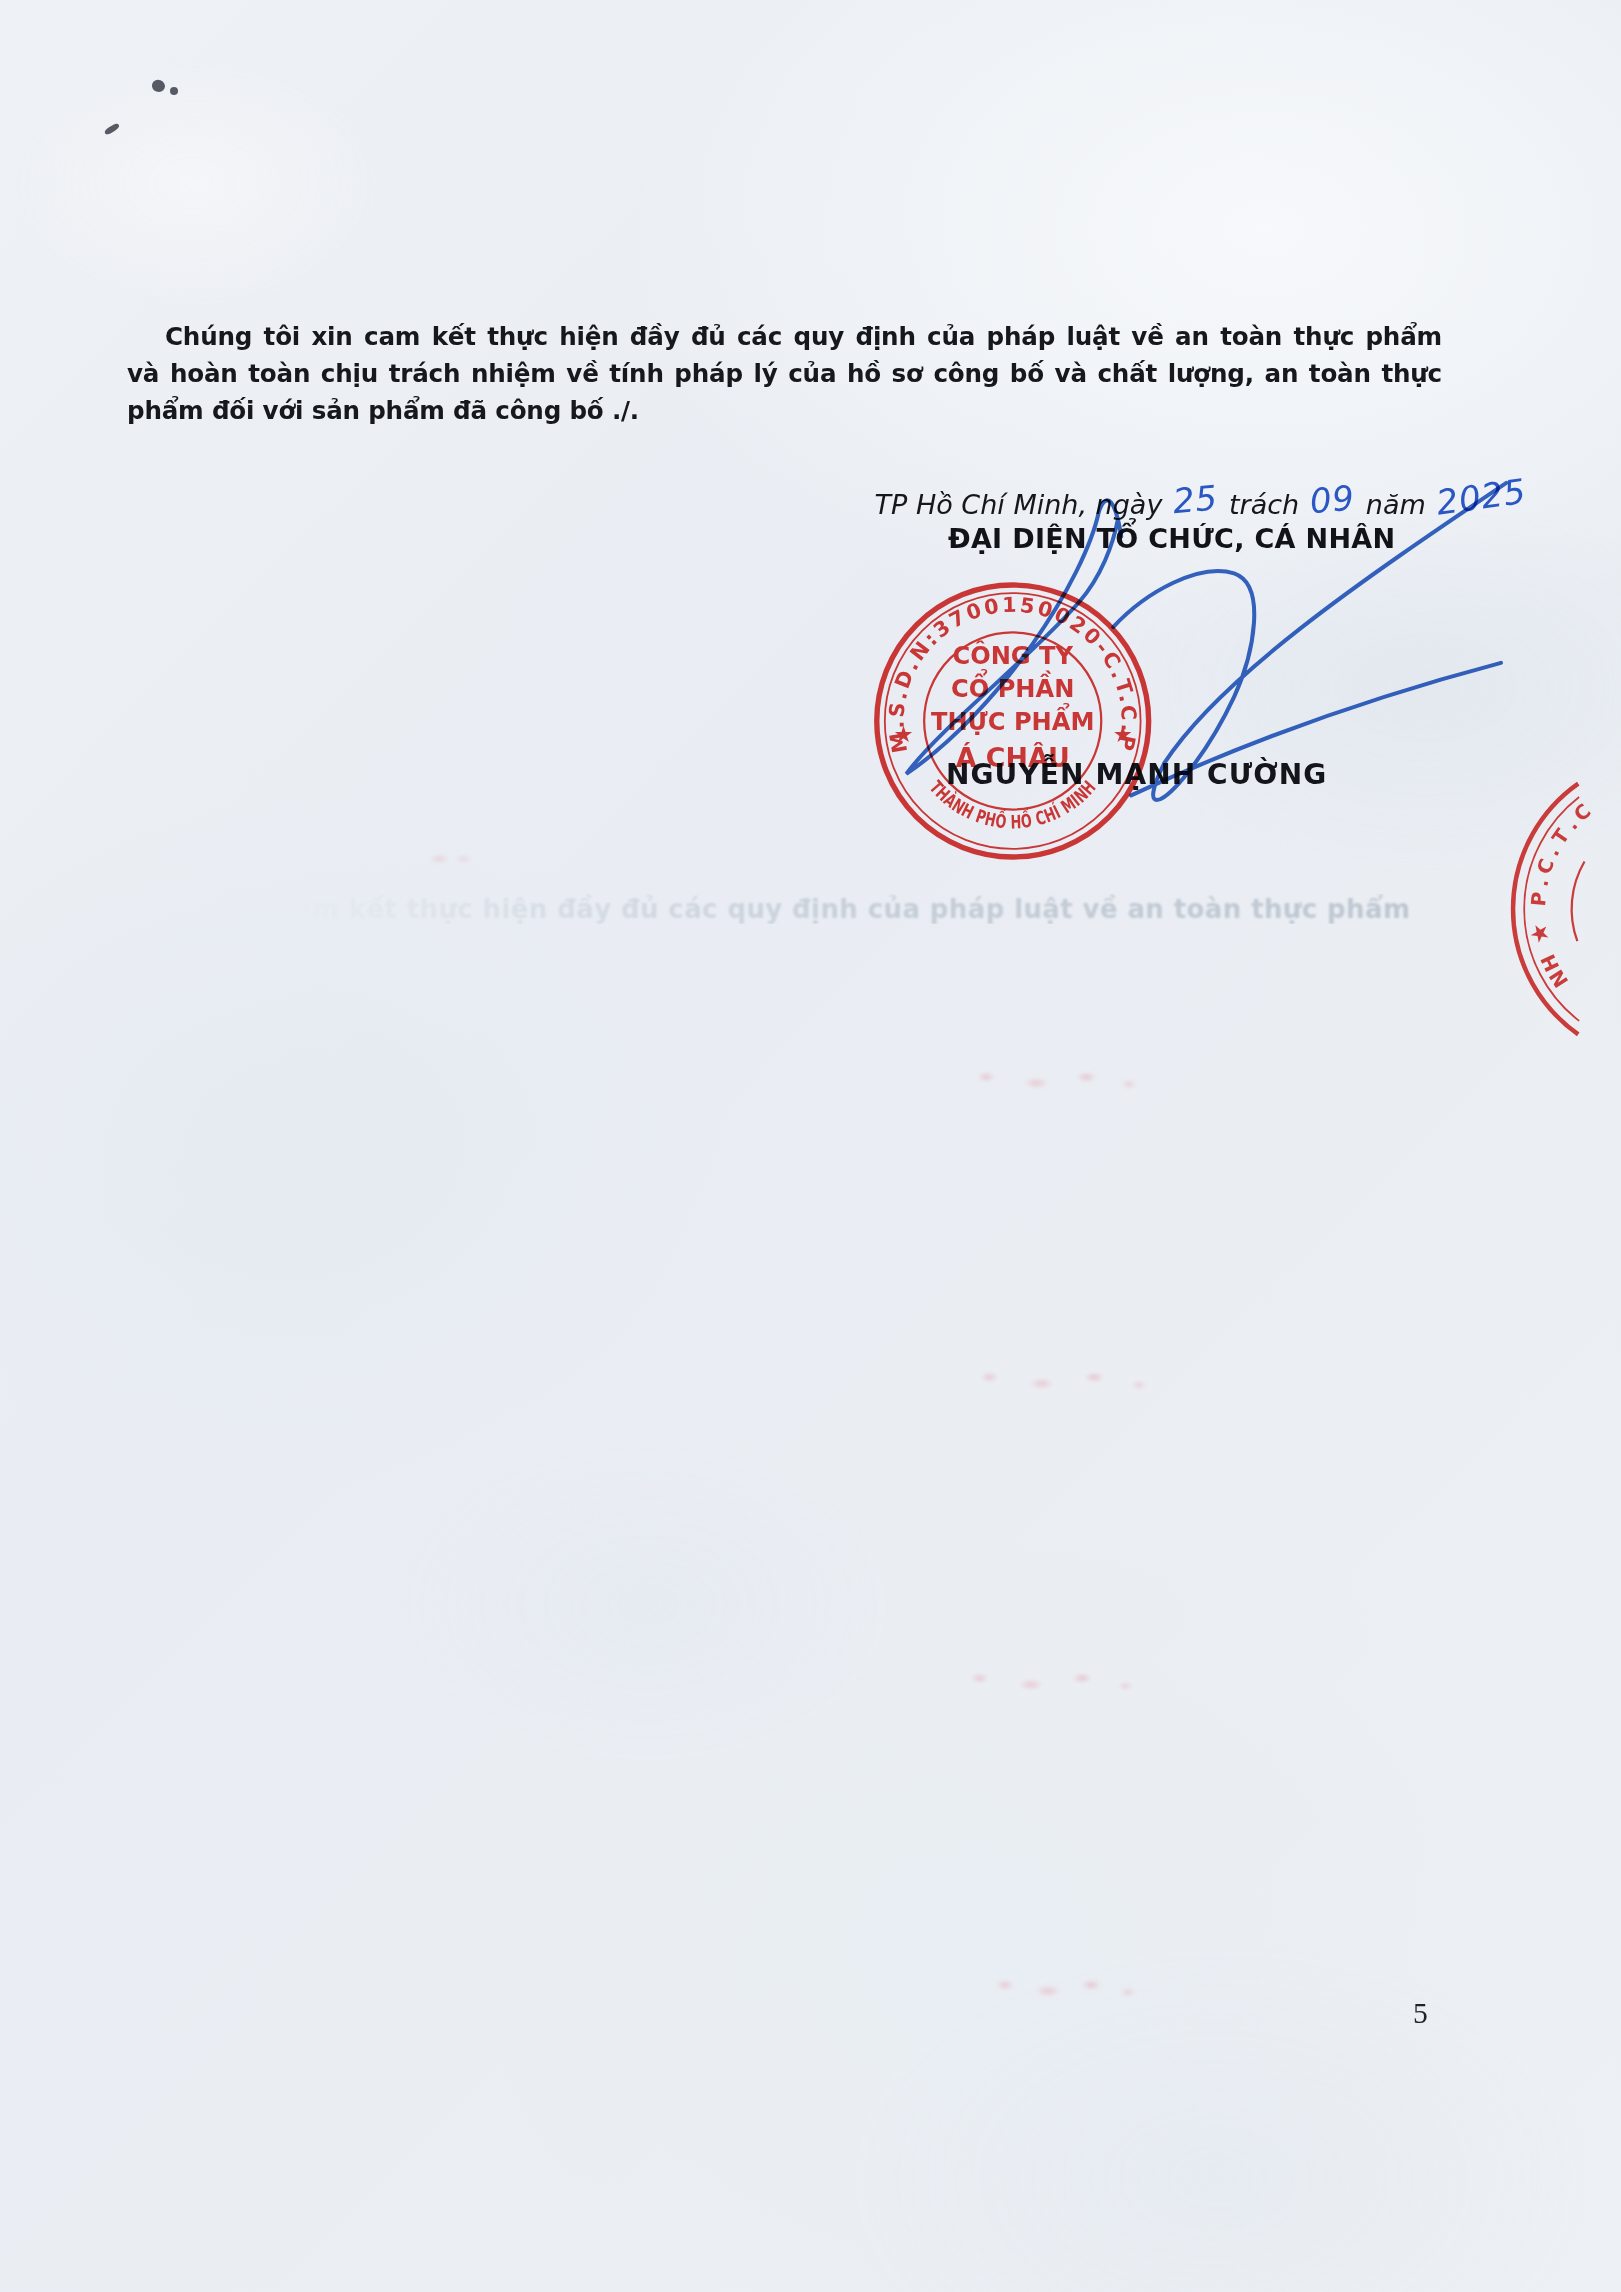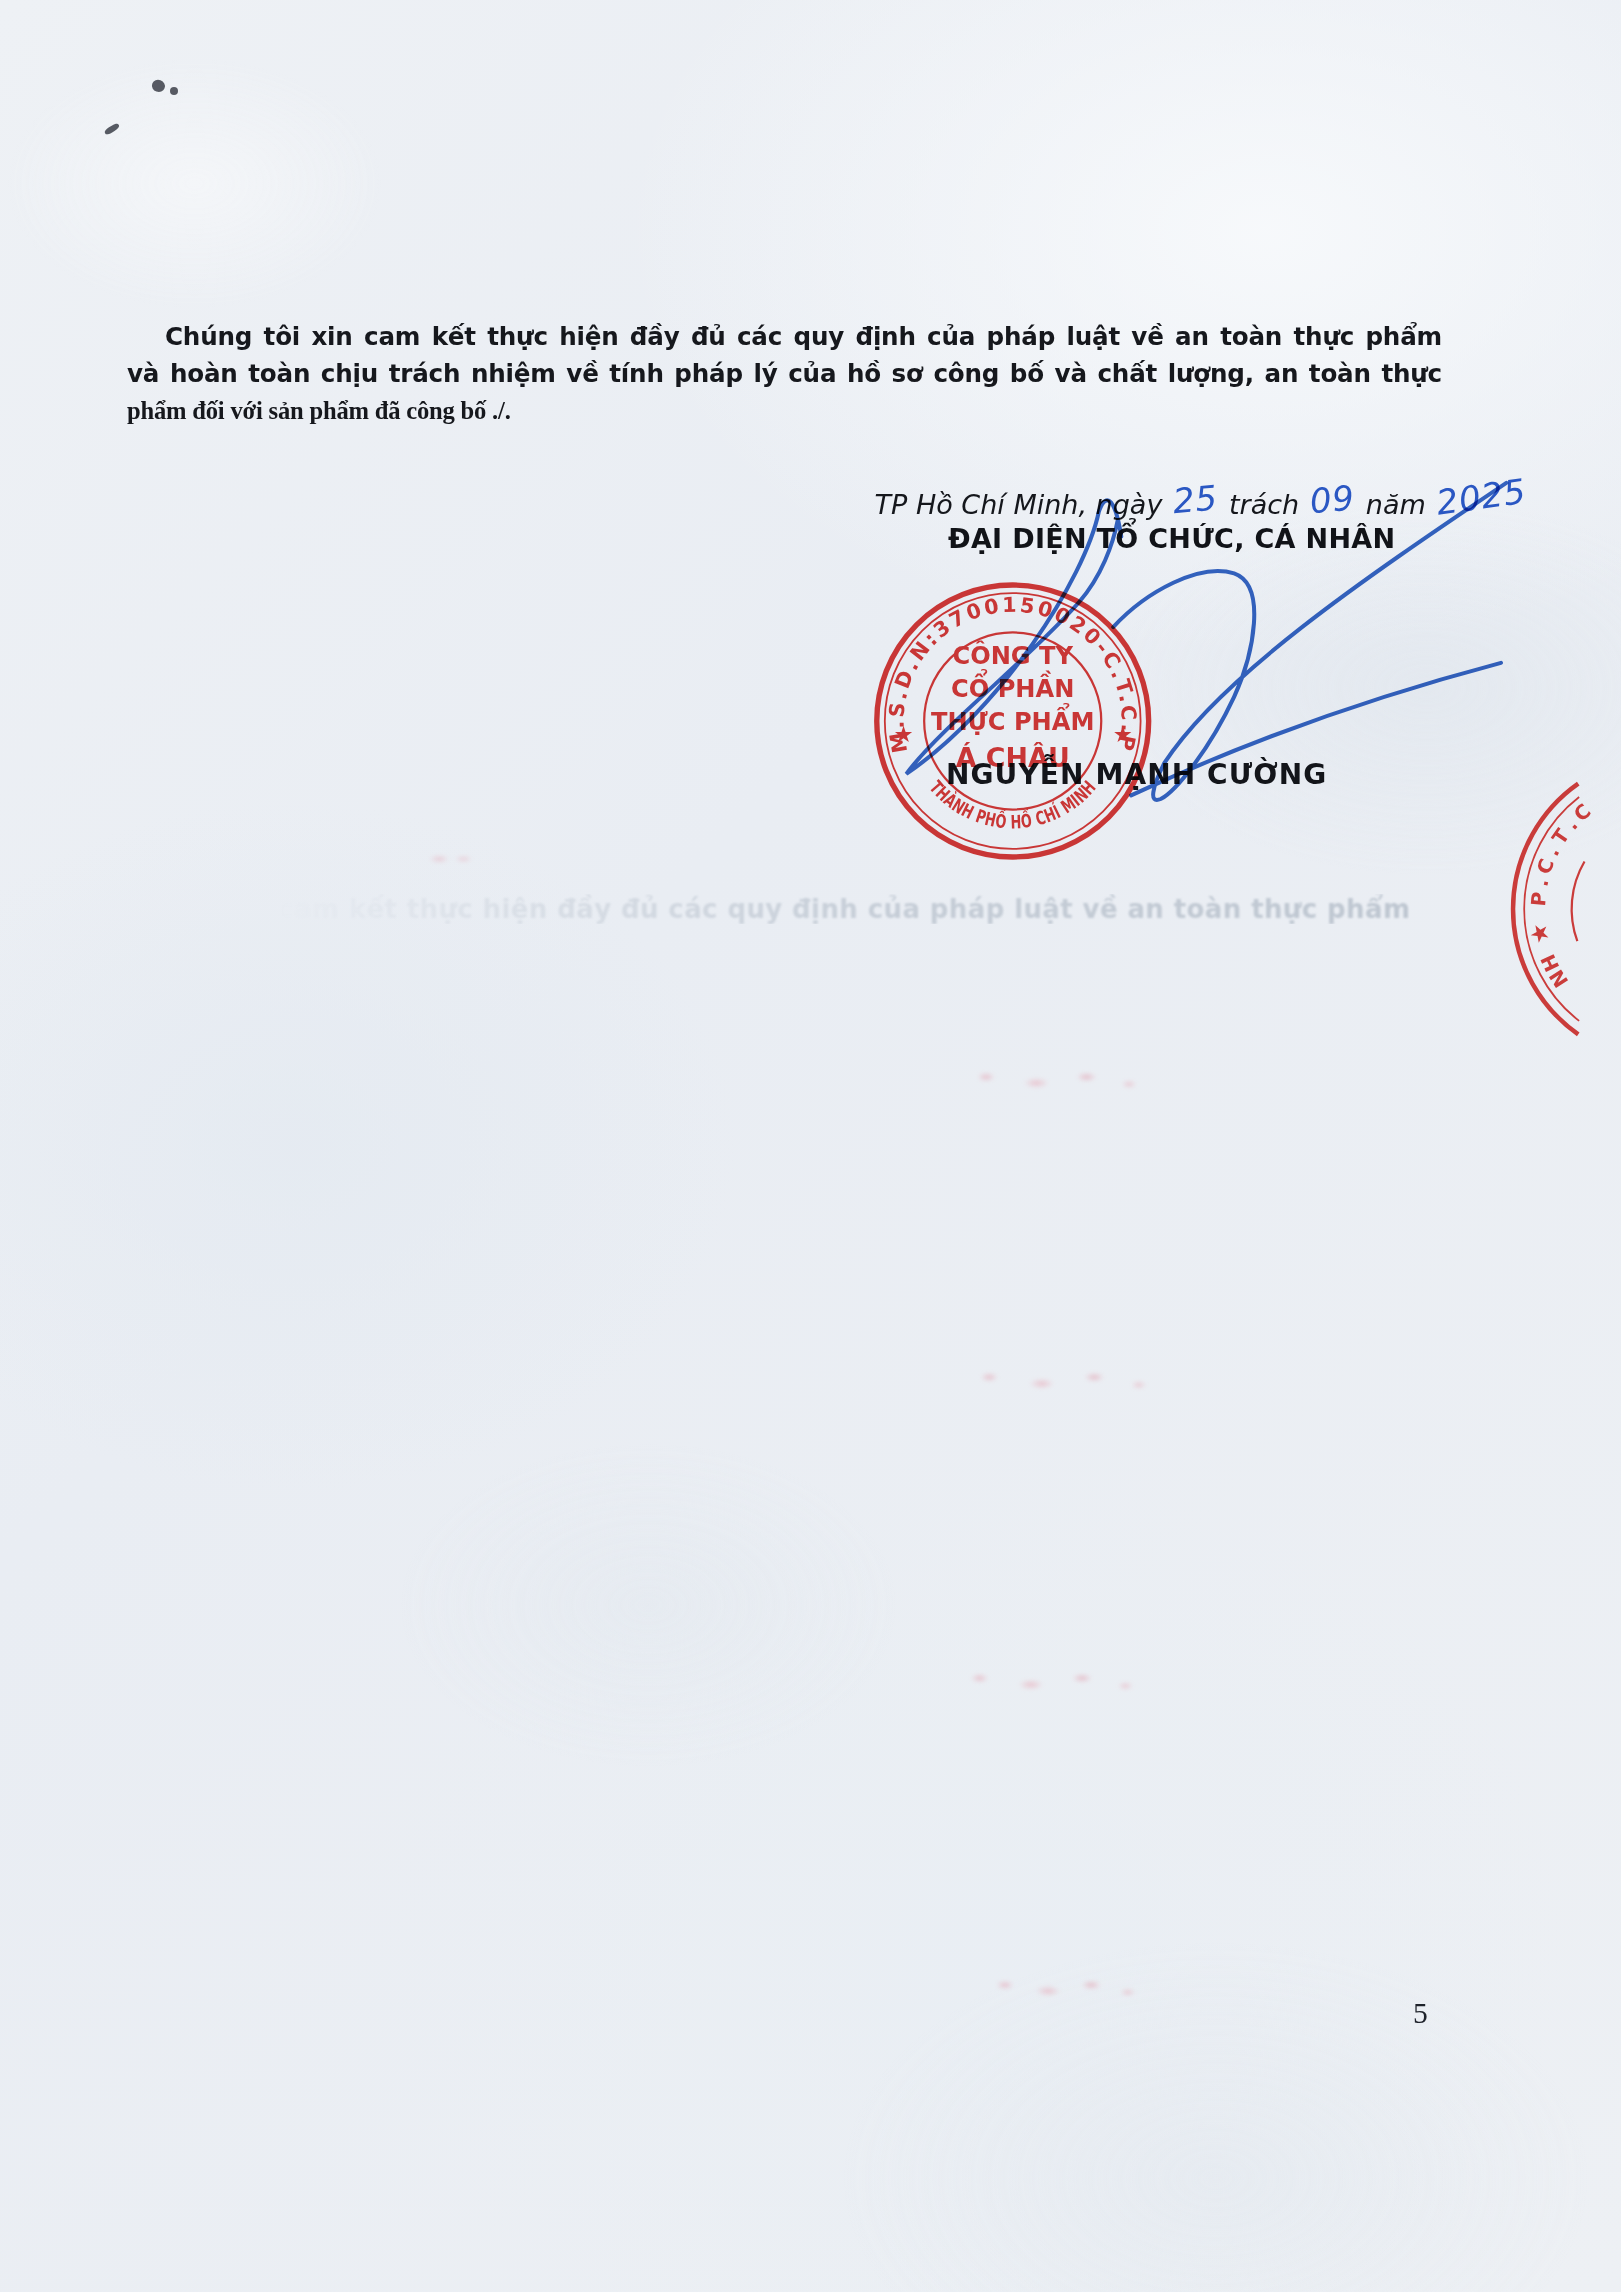--- a/index.html
+++ b/index.html
@@ -24,21 +24,21 @@
       radial-gradient(358px 233px at 40% 70%, rgba(222,229,236,.4), transparent 70%),
       radial-gradient(537px 340px at 75% 95%, rgba(224,230,237,.5), transparent 70%);
     opacity:.8;
   }
 
   
   .paragraph{position:absolute;left:127px;top:304px;width:1315px;
     font-size:24.6px;line-height:37px;font-weight:700;letter-spacing:-0.2px;color:#16181d;margin-top:14px;}
   .paragraph .line{text-align:justify;text-align-last:justify;white-space:nowrap;}
   .paragraph .line.first{text-indent:38px;}
-  .paragraph .line.last{text-align:left;text-align-last:left;font-family:Liberation Serif, serif;}
+  .paragraph .line.last{text-align:left;text-align-last:left;}
 
   
   .date-row{position:absolute;left:871px;top:482px;display:flex;align-items:baseline;
     font-size:27px;font-style:italic;font-weight:500;color:#15171c;white-space:nowrap;}
   .date-row .printed{margin:0 3.6px;}
   .handwrite{display:inline-block;font-size:34px;font-style:italic;font-weight:400;
     color:#2a57c3;letter-spacing:0.9px;transform:rotate(-5deg) translateY(-2.7px);margin:0 7.2px;}
   .handwrite.year{transform:rotate(-8deg) translateY(-5.4px);}
   .rep-heading{position:absolute;left:948px;top:523px;font-size:27px;font-weight:700;
     letter-spacing:0.3px;color:#111318;white-space:nowrap;}

